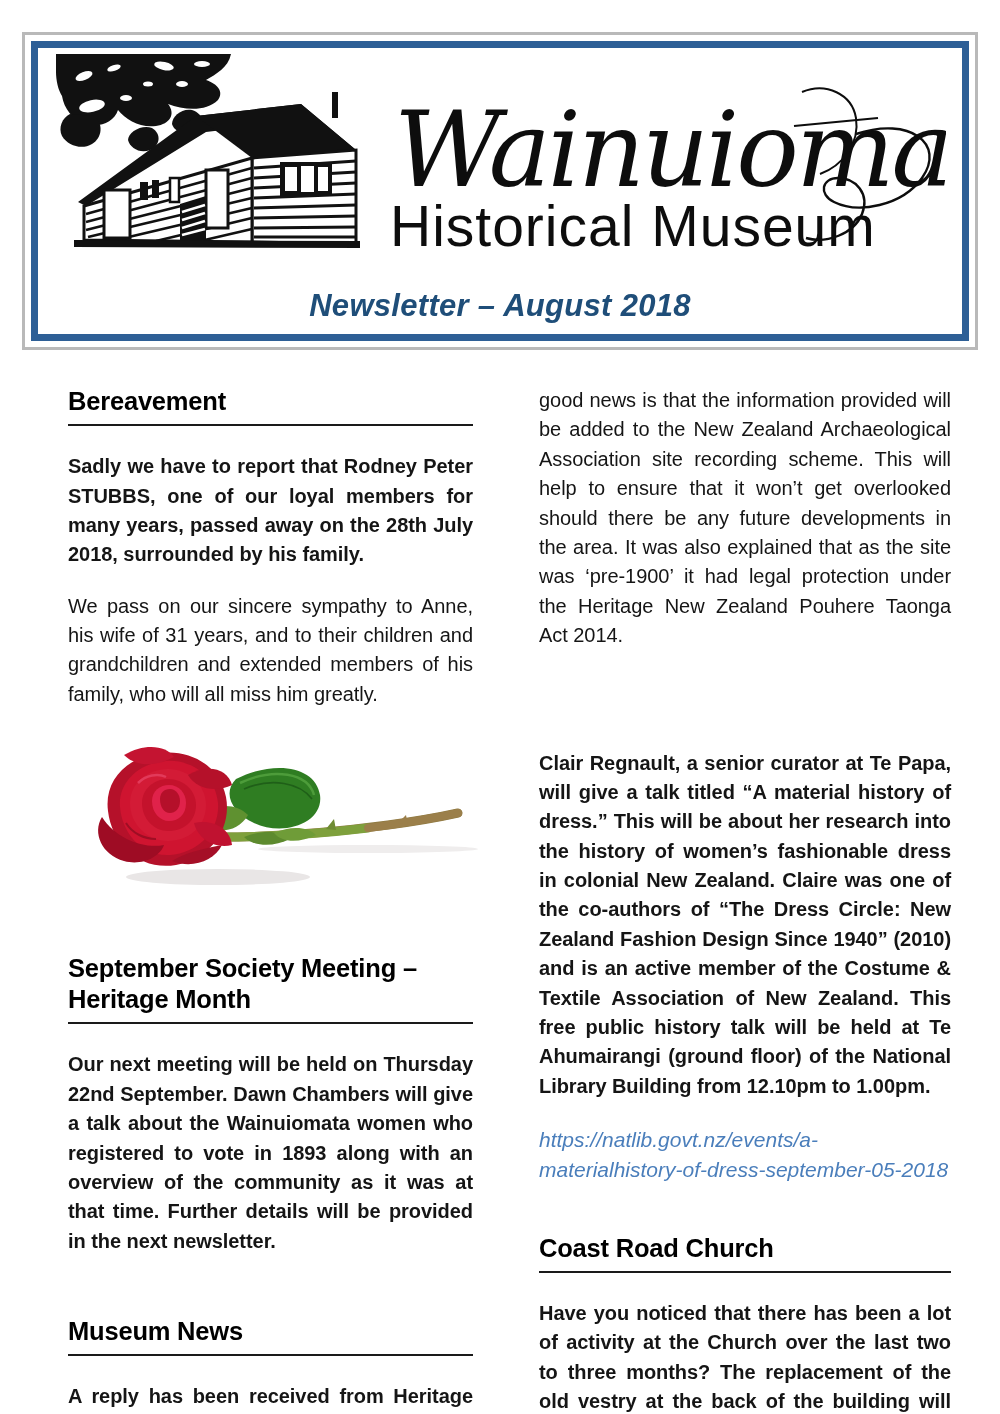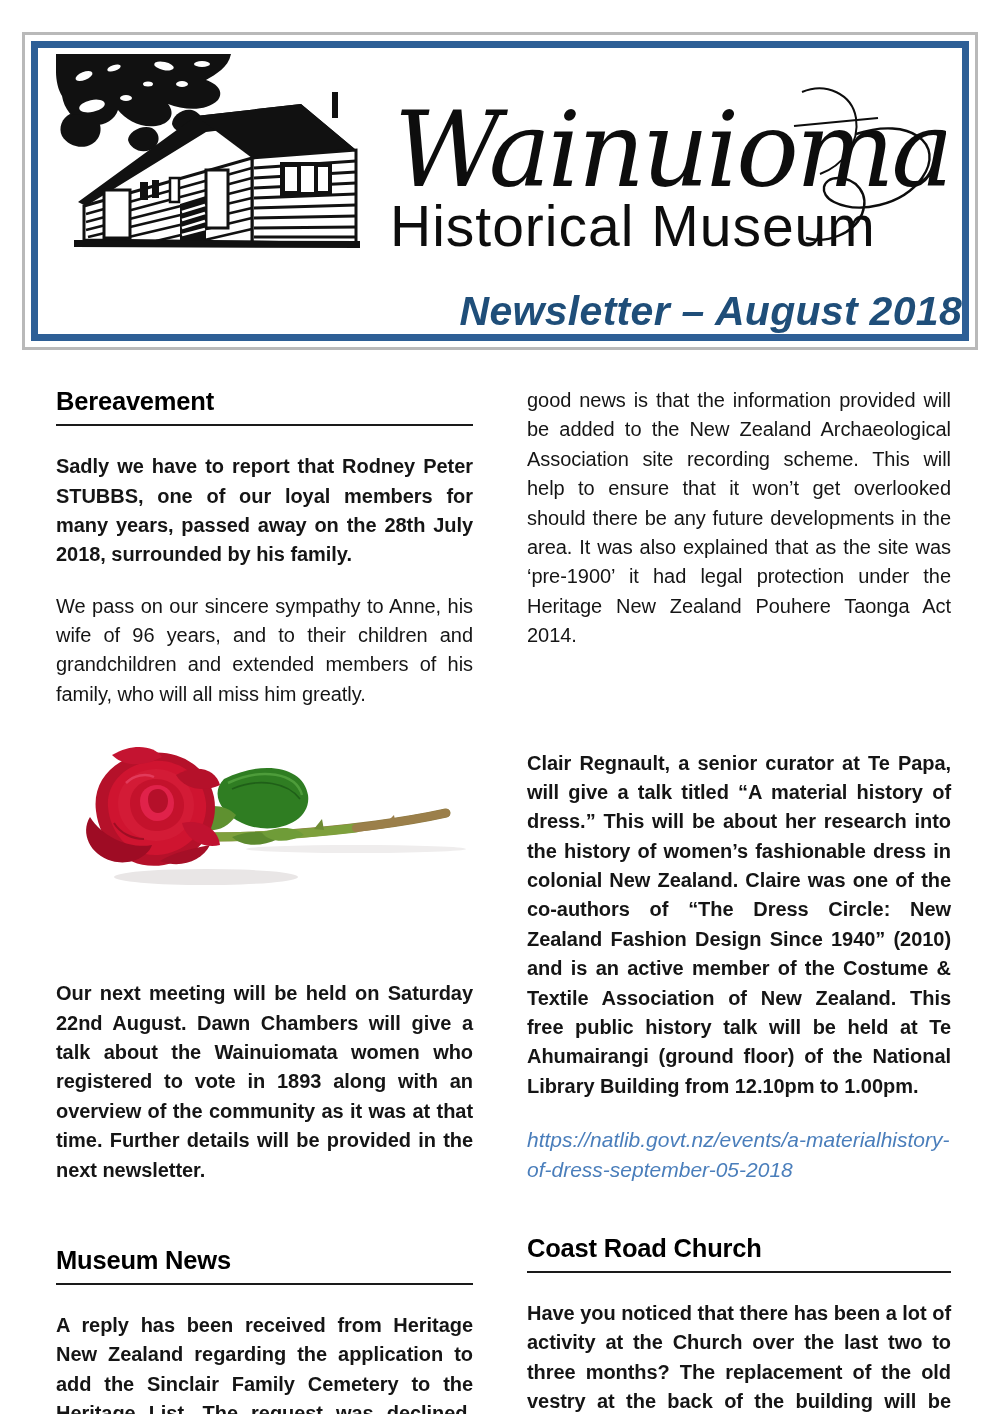--- a/index.html
+++ b/index.html
@@ -77,39 +77,39 @@
     font-size: 57px;
     fill: #0d0d0d;
     letter-spacing: 1px;
   }
 
   .newsletter-title {
     position: absolute;
     left: 0;
     right: 0;
     top: 240px;
-    text-align: right;
+    text-align: center;
     font-family: "Liberation Sans", sans-serif;
     font-weight: bold;
     font-style: italic;
-    font-size: 41px;
+    font-size: 31px;
     color: #1f4e79;
     letter-spacing: 0.3px;
   }
 
   
   .col {
     position: absolute;
     top: 386px;
     width: 417px;
   }
   .col-left  { left: 56px;  }
   .col-right { left: 527px; width: 424px; }
 
-  .section { margin-bottom: 0; }
+  .section { margin-bottom: 0; margin-left: 12px; }
 
   h2.sec-head {
     margin: 0;
     font-family: "Liberation Sans", sans-serif;
     font-weight: bold;
     font-size: 25.5px;
     line-height: 1.22;
     letter-spacing: -0.2px;
     color: #000000;
     padding-bottom: 7px;
@@ -250,21 +250,21 @@
       <div class="newsletter-title">Newsletter – August 2018</div>
     </div>
   </div>
 </div>
 
 <div class="col col-left">
 
   <div class="section">
     <h2 class="sec-head">Bereavement</h2>
     <p class="body-text first">Sadly we have to report that Rodney Peter STUBBS, one of our loyal members for many years, passed away on the 28th July 2018, surrounded by his family.</p>
-    <p class="body-text">We pass on our sincere sympathy to Anne, his wife of 96 years, and to their children and grandchildren and extended members of his family, who will all miss him greatly.</p>
+    <p class="body-text">We pass on our sincere sympathy to Anne, his wife of 31 years, and to their children and grandchildren and extended members of his family, who will all miss him greatly.</p>
 
     <div class="rose-wrap">
       <svg viewBox="0 0 417 160" xmlns="http://www.w3.org/2000/svg">
         <rect width="417" height="160" fill="#ffffff"></rect>
 
         <ellipse cx="150" cy="140" rx="92" ry="8" fill="#e9e6e6"></ellipse>
         <ellipse cx="300" cy="112" rx="110" ry="4" fill="#efeded"></ellipse>
 
         <path d="M152 100 C200 100 260 96 320 88 C350 84 372 80 390 76" fill="none" stroke="#8f7a42" stroke-width="9" stroke-linecap="round"></path>
         <path d="M152 100 C200 100 250 97 300 91" fill="none" stroke="#7ea03c" stroke-width="9" stroke-linecap="round"></path>
@@ -304,21 +304,22 @@
 
         <path d="M70 46 C78 38 90 36 98 40" fill="none" stroke="#e8476a" stroke-width="2.5" opacity="0.7"></path>
         <path d="M58 86 C64 96 76 102 88 102" fill="none" stroke="#7d0a1c" stroke-width="2" opacity="0.6"></path>
       </svg>
     </div>
   </div>
 
   <div class="spacer-56"></div>
 
   <div class="section">
-    <p class="body-text first">Our next meeting will be held on Saturday 22nd August. Dawn Chambers will give a talk about the Wainuiomata women who registered to vote in 1893 along with an overview of the community as it was at that time. Further details will be provided in the next newsletter.</p>
+    <h2 class="sec-head">September Society Meeting – Heritage Month</h2>
+    <p class="body-text first">Our next meeting will be held on Thursday 22nd September. Dawn Chambers will give a talk about the Wainuiomata women who registered to vote in 1893 along with an overview of the community as it was at that time. Further details will be provided in the next newsletter.</p>
   </div>
 
   <div class="spacer-60"></div>
 
   <div class="section">
     <h2 class="sec-head">Museum News</h2>
     <p class="body-text first">A reply has been received from Heritage New Zealand regarding the application to add the Sinclair Family Cemetery to the Heritage List. The request was declined. The</p>
   </div>
 
 </div>

